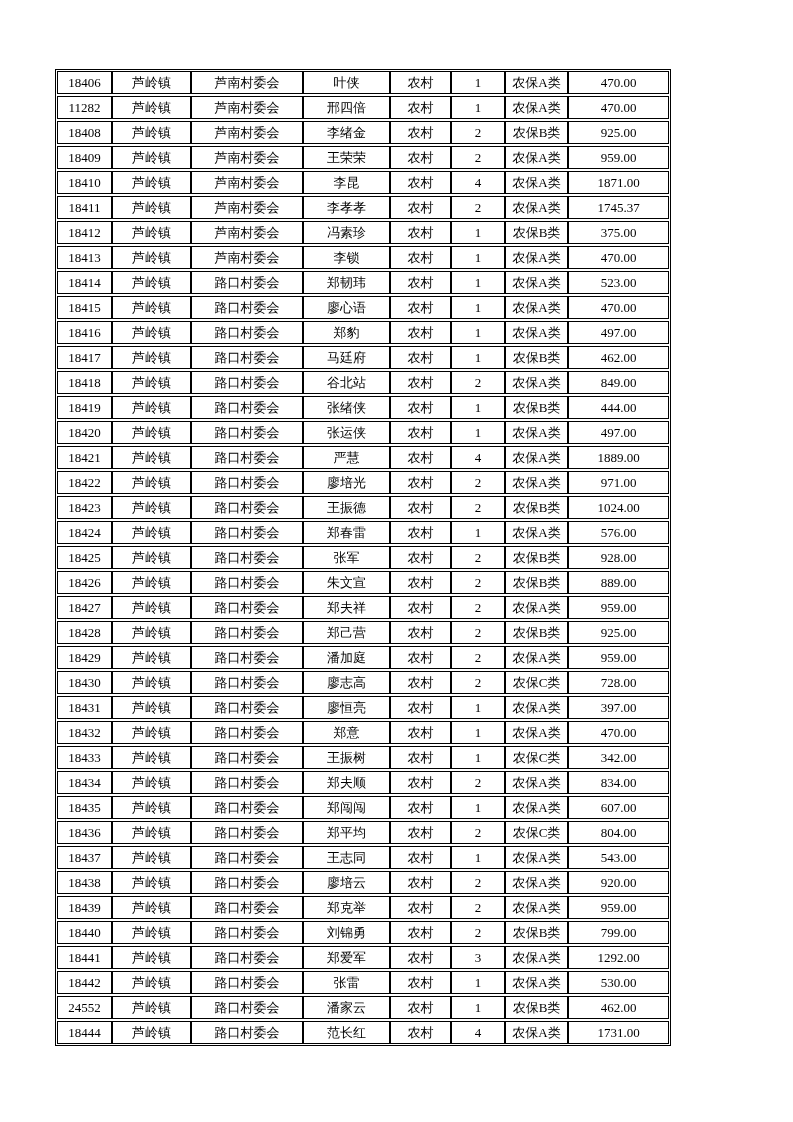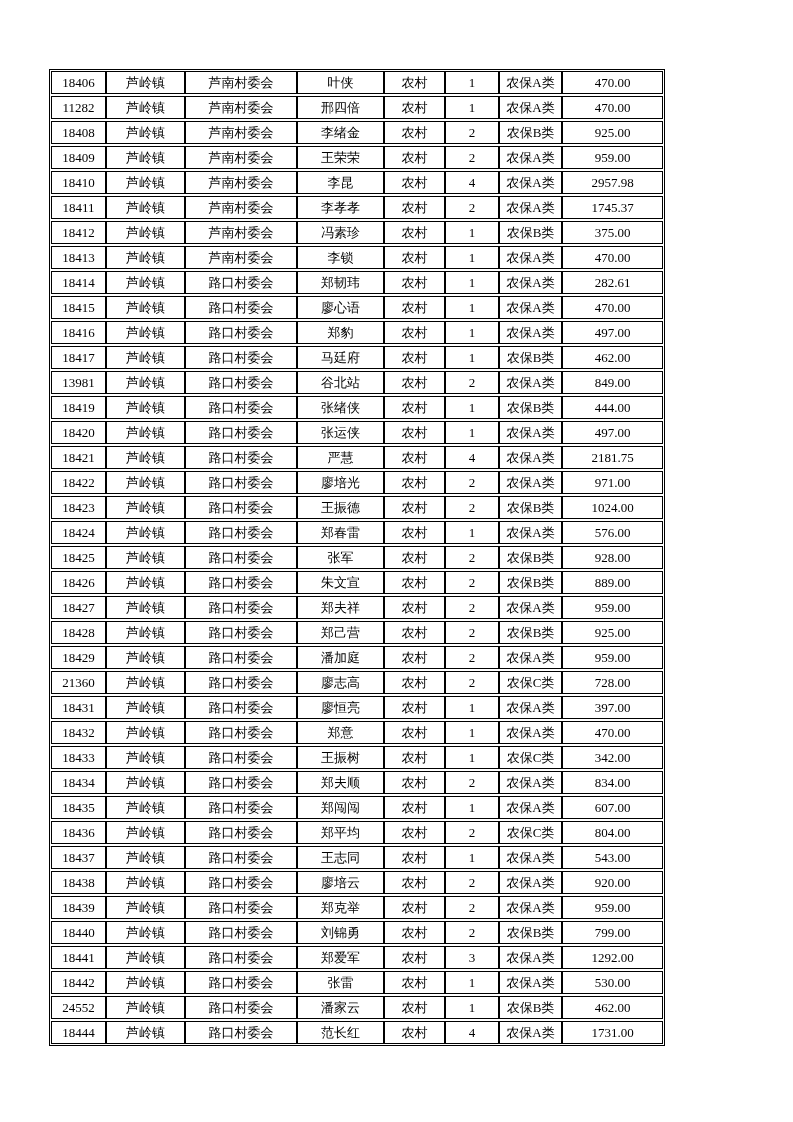--- a/index.html
+++ b/index.html
@@ -10,21 +10,21 @@
   .sheet {
     position: relative;
     width: 793px;
     height: 1122px;
     background: #ffffff;
     font-family: "Liberation Serif", "DejaVu Serif", serif;
     color: #000000;
   }
   .table-wrap {
     position: absolute;
-    left: 49px;
+    left: 55px;
     top: 69px;
     border: 1px solid #000000;
     padding: 1px;
     background: #ffffff;
     display: flex;
     flex-direction: column;
     gap: 2px;
   }
   .t-row {
     display: grid;
@@ -90,21 +90,21 @@
         <div class="t-cell">959.00</div>
       </div>
       <div class="t-row">
         <div class="t-cell">18410</div>
         <div class="t-cell">芦岭镇</div>
         <div class="t-cell">芦南村委会</div>
         <div class="t-cell">李昆</div>
         <div class="t-cell">农村</div>
         <div class="t-cell">4</div>
         <div class="t-cell">农保A类</div>
-        <div class="t-cell">2957.98</div>
+        <div class="t-cell">1871.00</div>
       </div>
       <div class="t-row">
         <div class="t-cell">18411</div>
         <div class="t-cell">芦岭镇</div>
         <div class="t-cell">芦南村委会</div>
         <div class="t-cell">李孝孝</div>
         <div class="t-cell">农村</div>
         <div class="t-cell">2</div>
         <div class="t-cell">农保A类</div>
         <div class="t-cell">1745.37</div>
@@ -130,21 +130,21 @@
         <div class="t-cell">470.00</div>
       </div>
       <div class="t-row">
         <div class="t-cell">18414</div>
         <div class="t-cell">芦岭镇</div>
         <div class="t-cell">路口村委会</div>
         <div class="t-cell">郑韧玮</div>
         <div class="t-cell">农村</div>
         <div class="t-cell">1</div>
         <div class="t-cell">农保A类</div>
-        <div class="t-cell">282.61</div>
+        <div class="t-cell">523.00</div>
       </div>
       <div class="t-row">
         <div class="t-cell">18415</div>
         <div class="t-cell">芦岭镇</div>
         <div class="t-cell">路口村委会</div>
         <div class="t-cell">廖心语</div>
         <div class="t-cell">农村</div>
         <div class="t-cell">1</div>
         <div class="t-cell">农保A类</div>
         <div class="t-cell">470.00</div>
@@ -163,21 +163,21 @@
         <div class="t-cell">18417</div>
         <div class="t-cell">芦岭镇</div>
         <div class="t-cell">路口村委会</div>
         <div class="t-cell">马廷府</div>
         <div class="t-cell">农村</div>
         <div class="t-cell">1</div>
         <div class="t-cell">农保B类</div>
         <div class="t-cell">462.00</div>
       </div>
       <div class="t-row">
-        <div class="t-cell">13981</div>
+        <div class="t-cell">18418</div>
         <div class="t-cell">芦岭镇</div>
         <div class="t-cell">路口村委会</div>
         <div class="t-cell">谷北站</div>
         <div class="t-cell">农村</div>
         <div class="t-cell">2</div>
         <div class="t-cell">农保A类</div>
         <div class="t-cell">849.00</div>
       </div>
       <div class="t-row">
         <div class="t-cell">18419</div>
@@ -200,21 +200,21 @@
         <div class="t-cell">497.00</div>
       </div>
       <div class="t-row">
         <div class="t-cell">18421</div>
         <div class="t-cell">芦岭镇</div>
         <div class="t-cell">路口村委会</div>
         <div class="t-cell">严慧</div>
         <div class="t-cell">农村</div>
         <div class="t-cell">4</div>
         <div class="t-cell">农保A类</div>
-        <div class="t-cell">2181.75</div>
+        <div class="t-cell">1889.00</div>
       </div>
       <div class="t-row">
         <div class="t-cell">18422</div>
         <div class="t-cell">芦岭镇</div>
         <div class="t-cell">路口村委会</div>
         <div class="t-cell">廖培光</div>
         <div class="t-cell">农村</div>
         <div class="t-cell">2</div>
         <div class="t-cell">农保A类</div>
         <div class="t-cell">971.00</div>
@@ -283,21 +283,21 @@
         <div class="t-cell">18429</div>
         <div class="t-cell">芦岭镇</div>
         <div class="t-cell">路口村委会</div>
         <div class="t-cell">潘加庭</div>
         <div class="t-cell">农村</div>
         <div class="t-cell">2</div>
         <div class="t-cell">农保A类</div>
         <div class="t-cell">959.00</div>
       </div>
       <div class="t-row">
-        <div class="t-cell">21360</div>
+        <div class="t-cell">18430</div>
         <div class="t-cell">芦岭镇</div>
         <div class="t-cell">路口村委会</div>
         <div class="t-cell">廖志高</div>
         <div class="t-cell">农村</div>
         <div class="t-cell">2</div>
         <div class="t-cell">农保C类</div>
         <div class="t-cell">728.00</div>
       </div>
       <div class="t-row">
         <div class="t-cell">18431</div>

